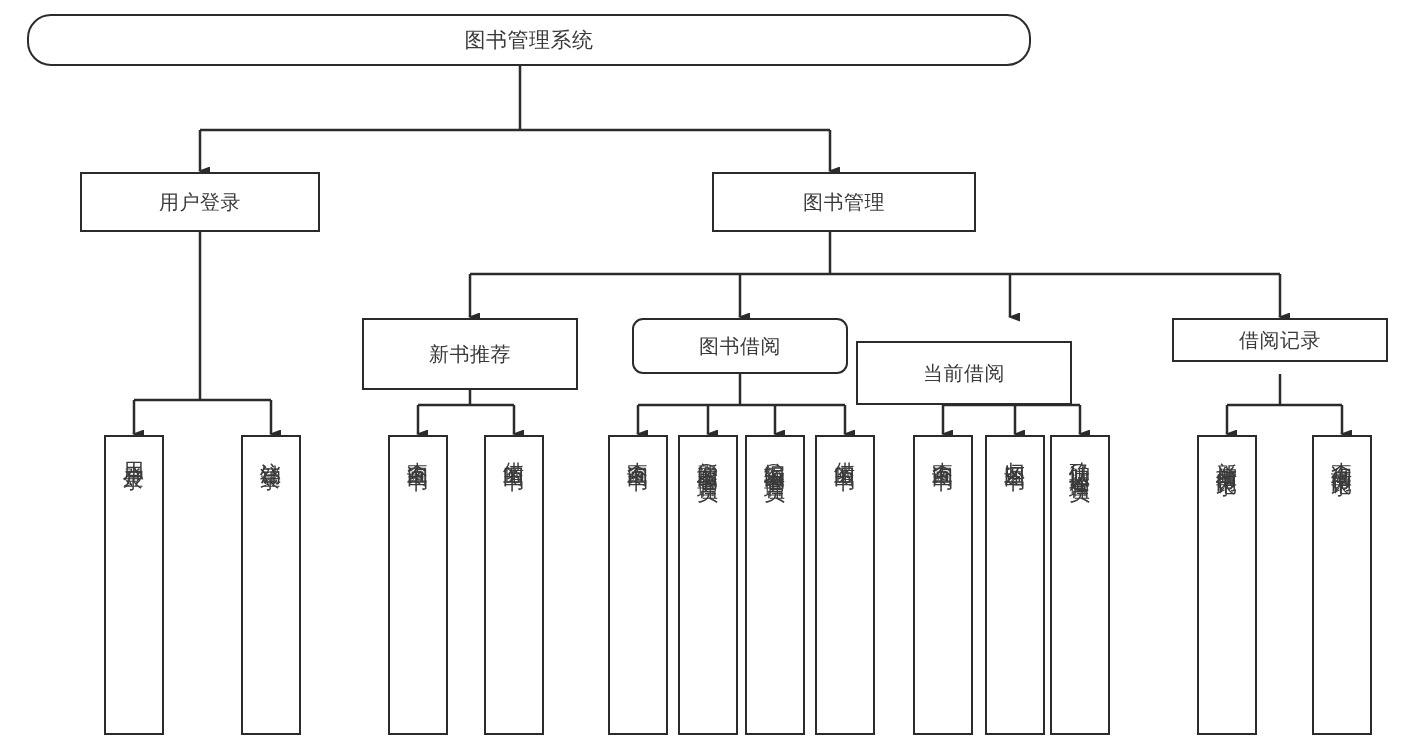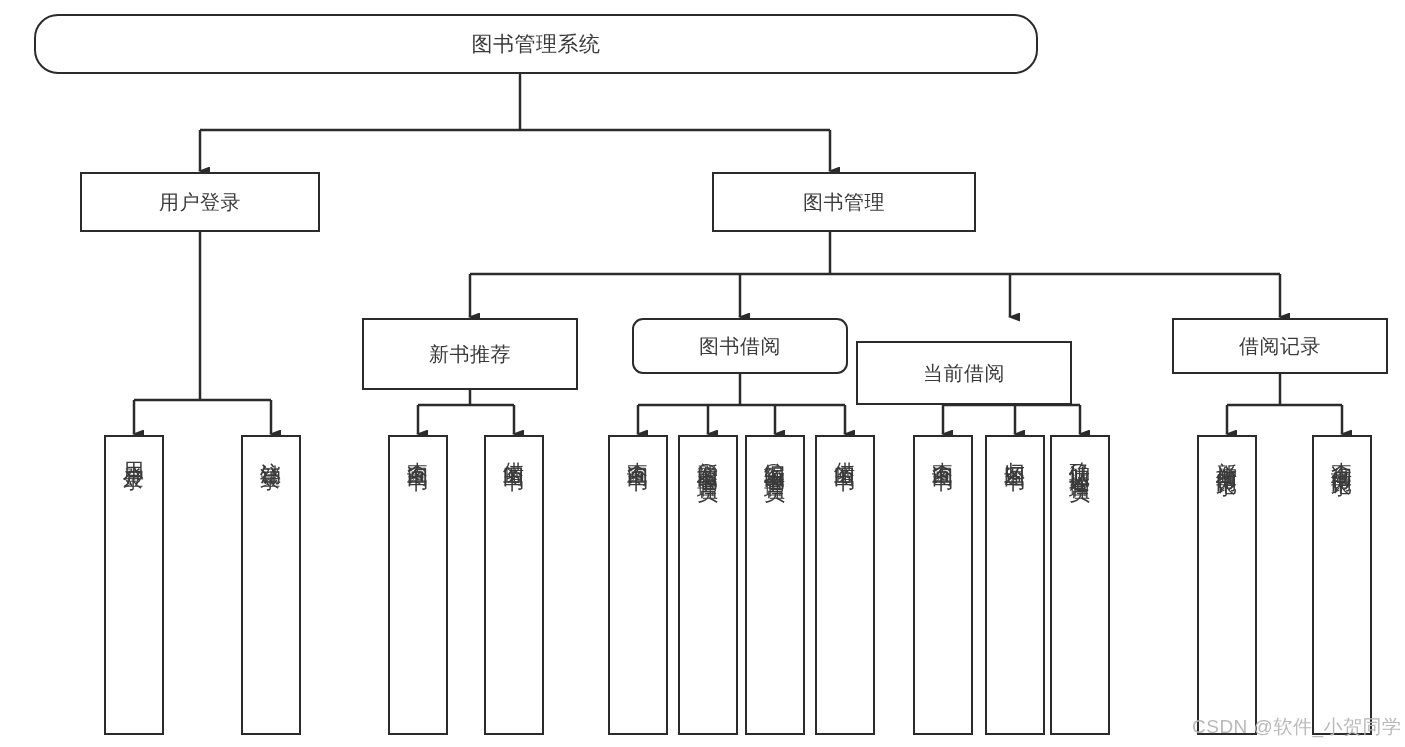--- a/index.html
+++ b/index.html
@@ -103,39 +103,39 @@
         <line x1="943" y1="405" x2="943" y2="434" stroke="#2b2b2b" stroke-width="2.5" marker-end="url(#arrowhead)"></line>
         <line x1="1015" y1="405" x2="1015" y2="434" stroke="#2b2b2b" stroke-width="2.5" marker-end="url(#arrowhead)"></line>
         <line x1="1080" y1="405" x2="1080" y2="434" stroke="#2b2b2b" stroke-width="2.5" marker-end="url(#arrowhead)"></line>
         <line x1="1280" y1="374" x2="1280" y2="405" stroke="#2b2b2b" stroke-width="2.5"></line>
         <line x1="1227" y1="405" x2="1342" y2="405" stroke="#2b2b2b" stroke-width="2.5"></line>
         <line x1="1227" y1="405" x2="1227" y2="434" stroke="#2b2b2b" stroke-width="2.5" marker-end="url(#arrowhead)"></line>
         <line x1="1342" y1="405" x2="1342" y2="434" stroke="#2b2b2b" stroke-width="2.5" marker-end="url(#arrowhead)"></line>
       </g>
   </svg>
   <div id="node-layer">
-      <div class="node root" style="left: 34px; top: 14px; width: 1004px; height: 60px; border-radius: 24px;">
+      <div class="node root" style="left: 27px; top: 14px; width: 1004px; height: 52px; border-radius: 24px;">
         <span class="node-label">图书管理系统</span>
       </div>
       <div class="node" style="left: 80px; top: 172px; width: 240px; height: 60px;">
         <span class="node-label">用户登录</span>
       </div>
       <div class="node" style="left: 712px; top: 172px; width: 264px; height: 60px;">
         <span class="node-label">图书管理</span>
       </div>
       <div class="node" style="left: 362px; top: 318px; width: 216px; height: 72px;">
         <span class="node-label">新书推荐</span>
       </div>
       <div class="node" style="left: 632px; top: 318px; width: 216px; height: 56px; border-radius: 11px;">
         <span class="node-label">图书借阅</span>
       </div>
       <div class="node" style="left: 856px; top: 318px; width: 216px; height: 64px; margin-top: 23px;">
         <span class="node-label">当前借阅</span>
       </div>
-      <div class="node" style="left: 1172px; top: 318px; width: 216px; height: 56px;">
+      <div class="node" style="left: 1172px; top: 318px; width: 216px; height: 44px;">
         <span class="node-label">借阅记录</span>
       </div>
       <div class="node vertical" style="left: 104px; top: 435px; width: 60px; height: 300px;">
         <span class="node-label">用户登录</span>
       </div>
       <div class="node vertical" style="left: 241px; top: 435px; width: 60px; height: 300px;">
         <span class="node-label">注销登录</span>
       </div>
       <div class="node vertical" style="left: 388px; top: 435px; width: 60px; height: 300px;">
         <span class="node-label">查询图书</span>
@@ -164,14 +164,13 @@
       <div class="node vertical" style="left: 1050px; top: 435px; width: 60px; height: 300px;">
         <span class="node-label">确认归还（管理员）</span>
       </div>
       <div class="node vertical" style="left: 1197px; top: 435px; width: 60px; height: 300px;">
         <span class="node-label">新增借阅记录</span>
       </div>
       <div class="node vertical" style="left: 1312px; top: 435px; width: 60px; height: 300px;">
         <span class="node-label">查询借阅记录</span>
       </div>
     </div>
-  <div class="watermark" style="left: 1192px; top: 714px; color: rgb(185, 185, 185);">CSDN @软件_小贺同学</div>
 </div>
 
 </body></html>

